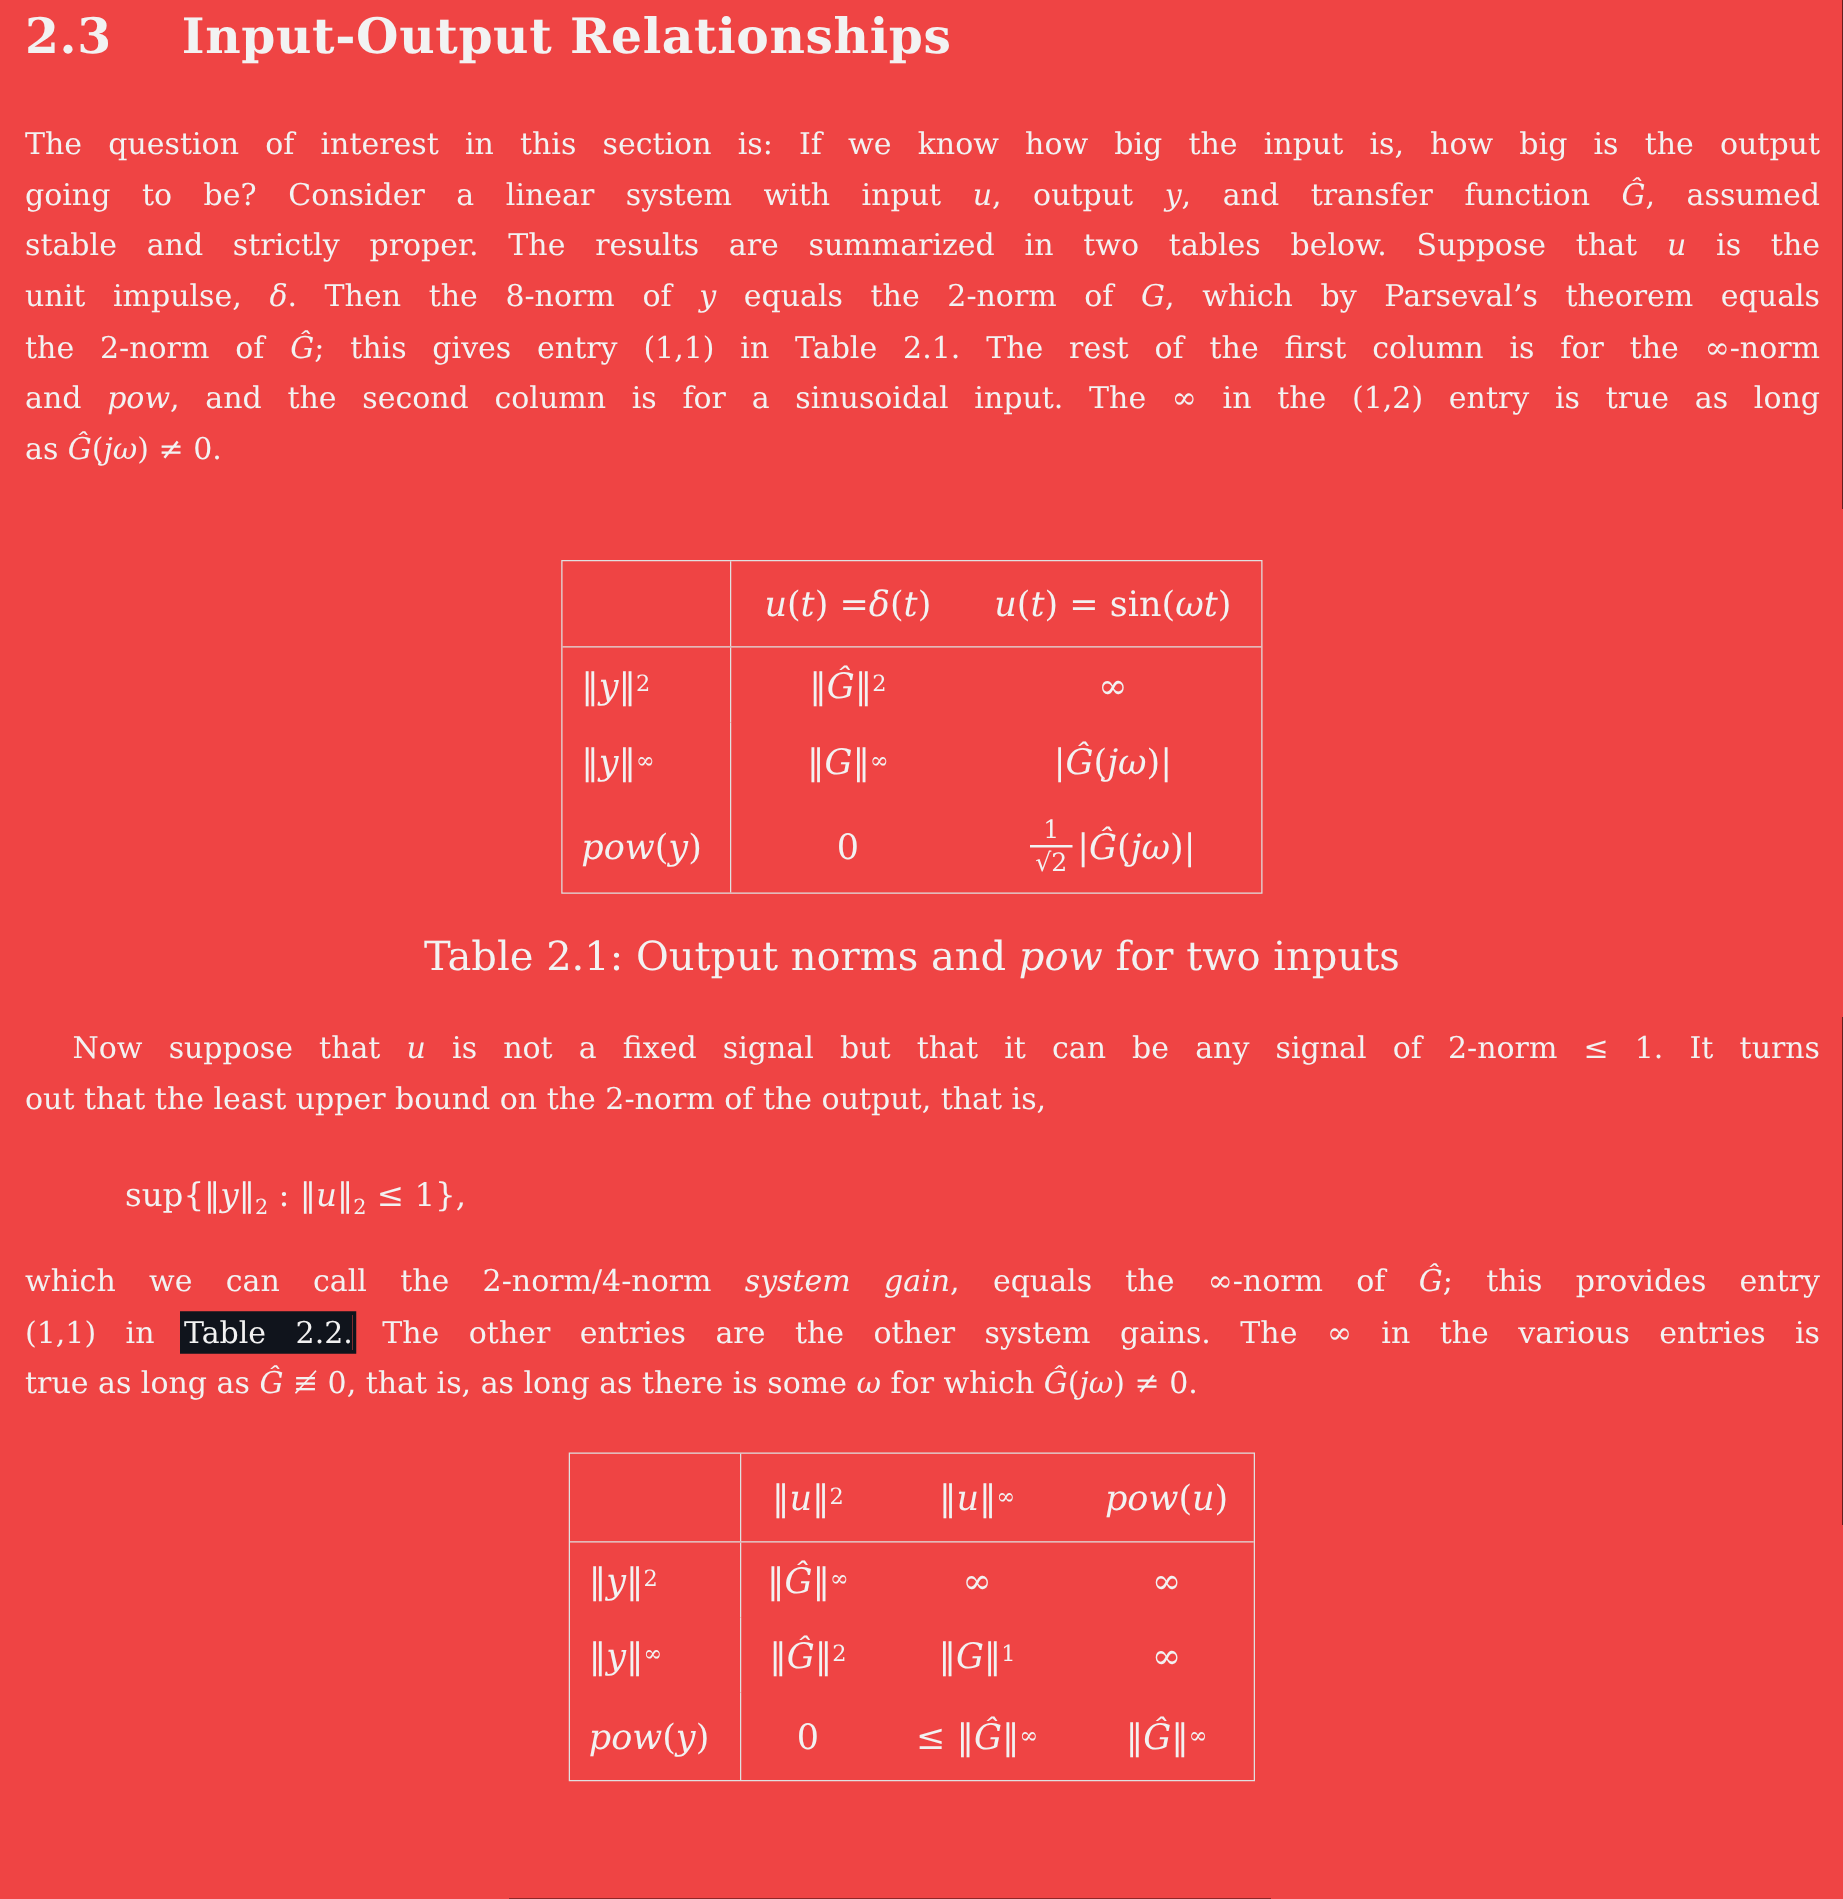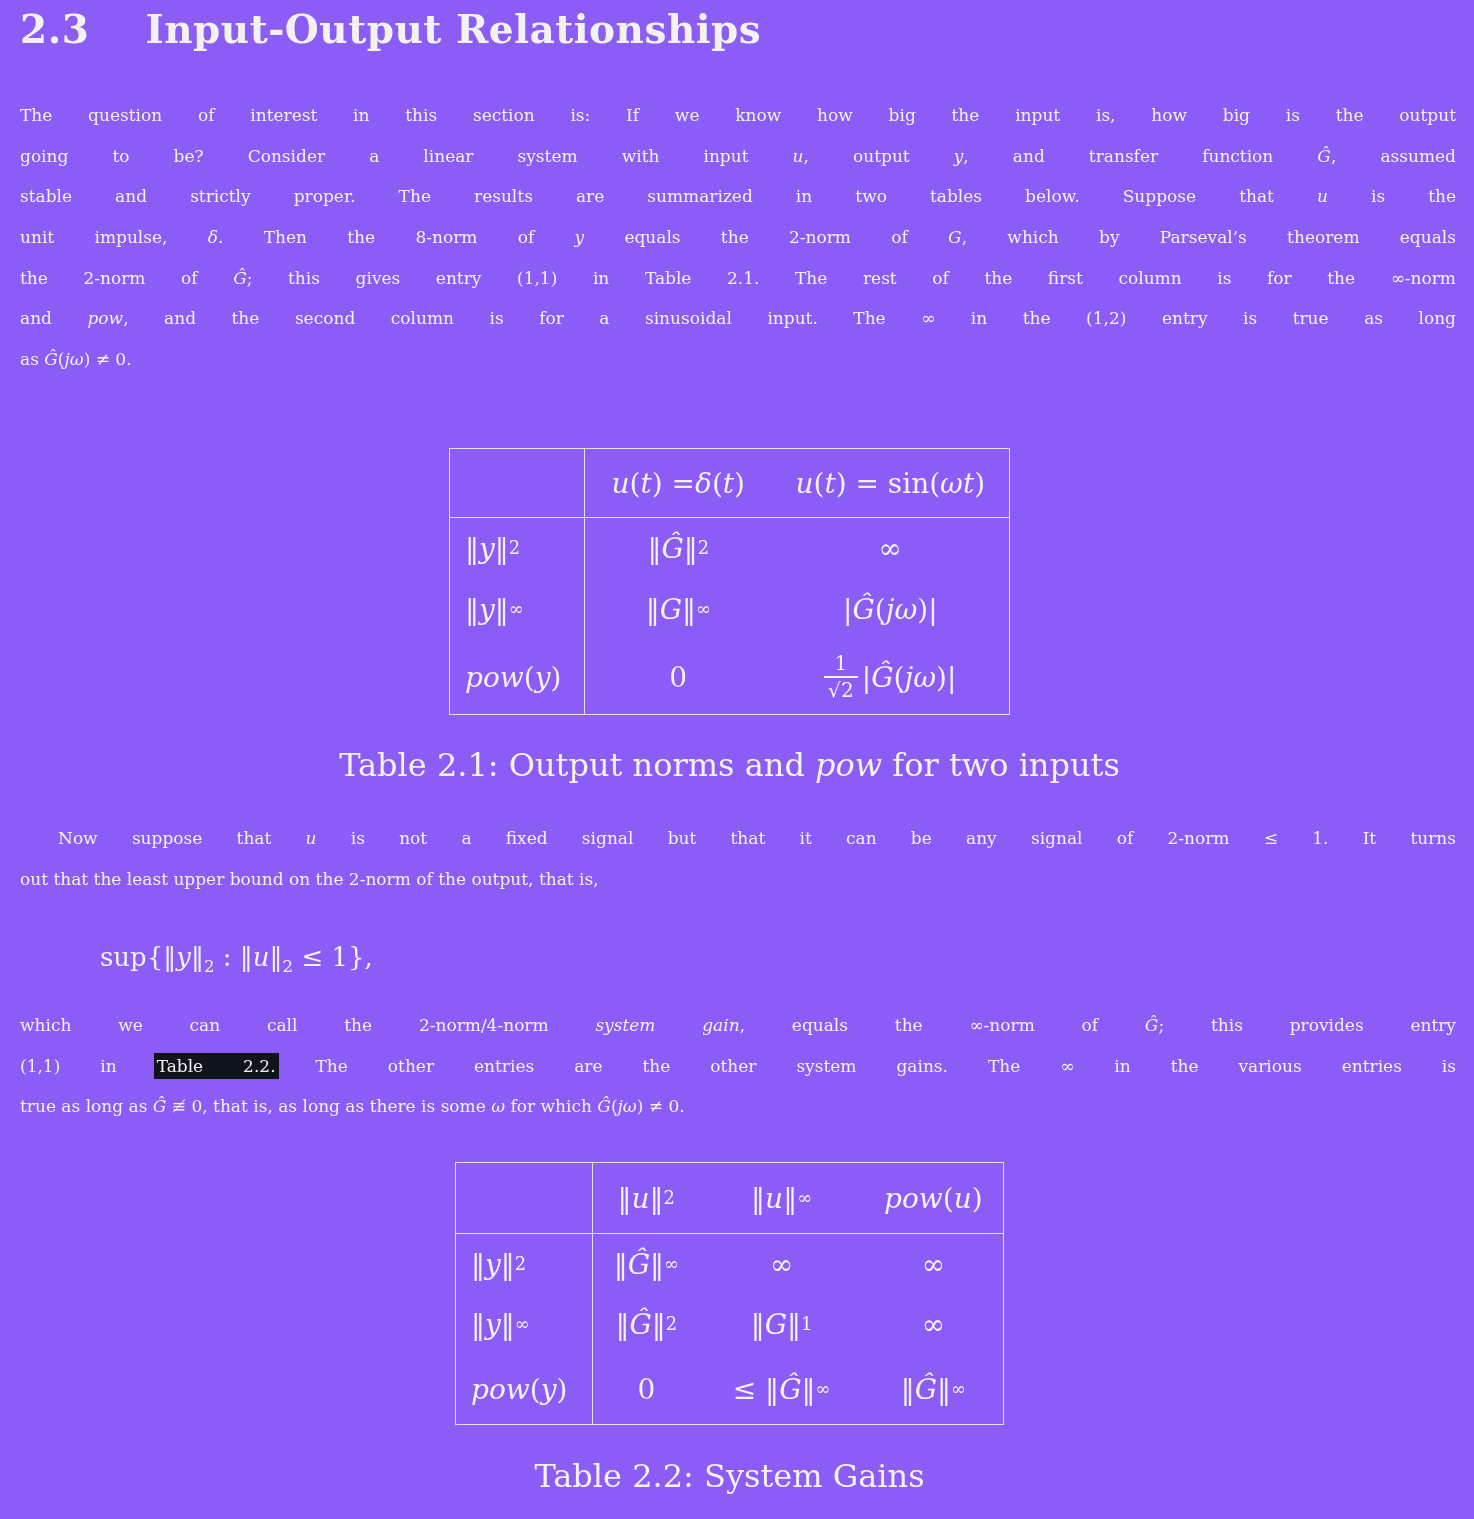--- a/index.html
+++ b/index.html
@@ -1,31 +1,31 @@
 <!DOCTYPE html>
 <html><head>
 <meta charset="utf-8">
 <style>
   html,body{margin:0;padding:0;background:#000;}
   .page{
-    position:relative;width:1474px;height:1519px;background:#8b5cf6;
+    position:relative;width:1474px;height:1519px;background:#ef4444;
     color:#f2f2f2;font-family:"DejaVu Serif","DejaVu Sans",serif;
     overflow:hidden;
   }
   .heading{
     position:absolute;left:20px;top:6px;margin:0;
     font-size:39px;font-weight:bold;letter-spacing:0.5px;
   }
   .sec-title{margin-left:42px;}
   .para{position:absolute;left:20px;width:1436px;}
   .p1{top:95px;}
   .p2{top:818px;}
   .p3{top:1005px;}
   .line{
-    height:40.7px;line-height:40.7px;font-size:17px;overflow:hidden;
+    height:40.7px;line-height:40.7px;font-size:24px;overflow:hidden;
     white-space:normal;
   }
   .just{text-align:justify;text-align-last:justify;-moz-text-align-last:justify;}
   .end{text-align:left;text-align-last:left;}
   .indent{text-indent:38px;}
   .equation{
     position:absolute;left:100px;top:936px;height:42px;line-height:42px;
     font-size:26px;
   }
   .caption{
@@ -290,15 +290,14 @@
         <div class="dc cc cell">
             <span>‖</span>
             <span class="it">Ĝ</span>
             <span>‖</span>
             <sub>∞</sub>
           </div>
       </div>
     </div>
   </div>
 
-  <div class="caption cap2">Table 2.2: System Gains</div>
 
 </div>
 
 </body></html>

